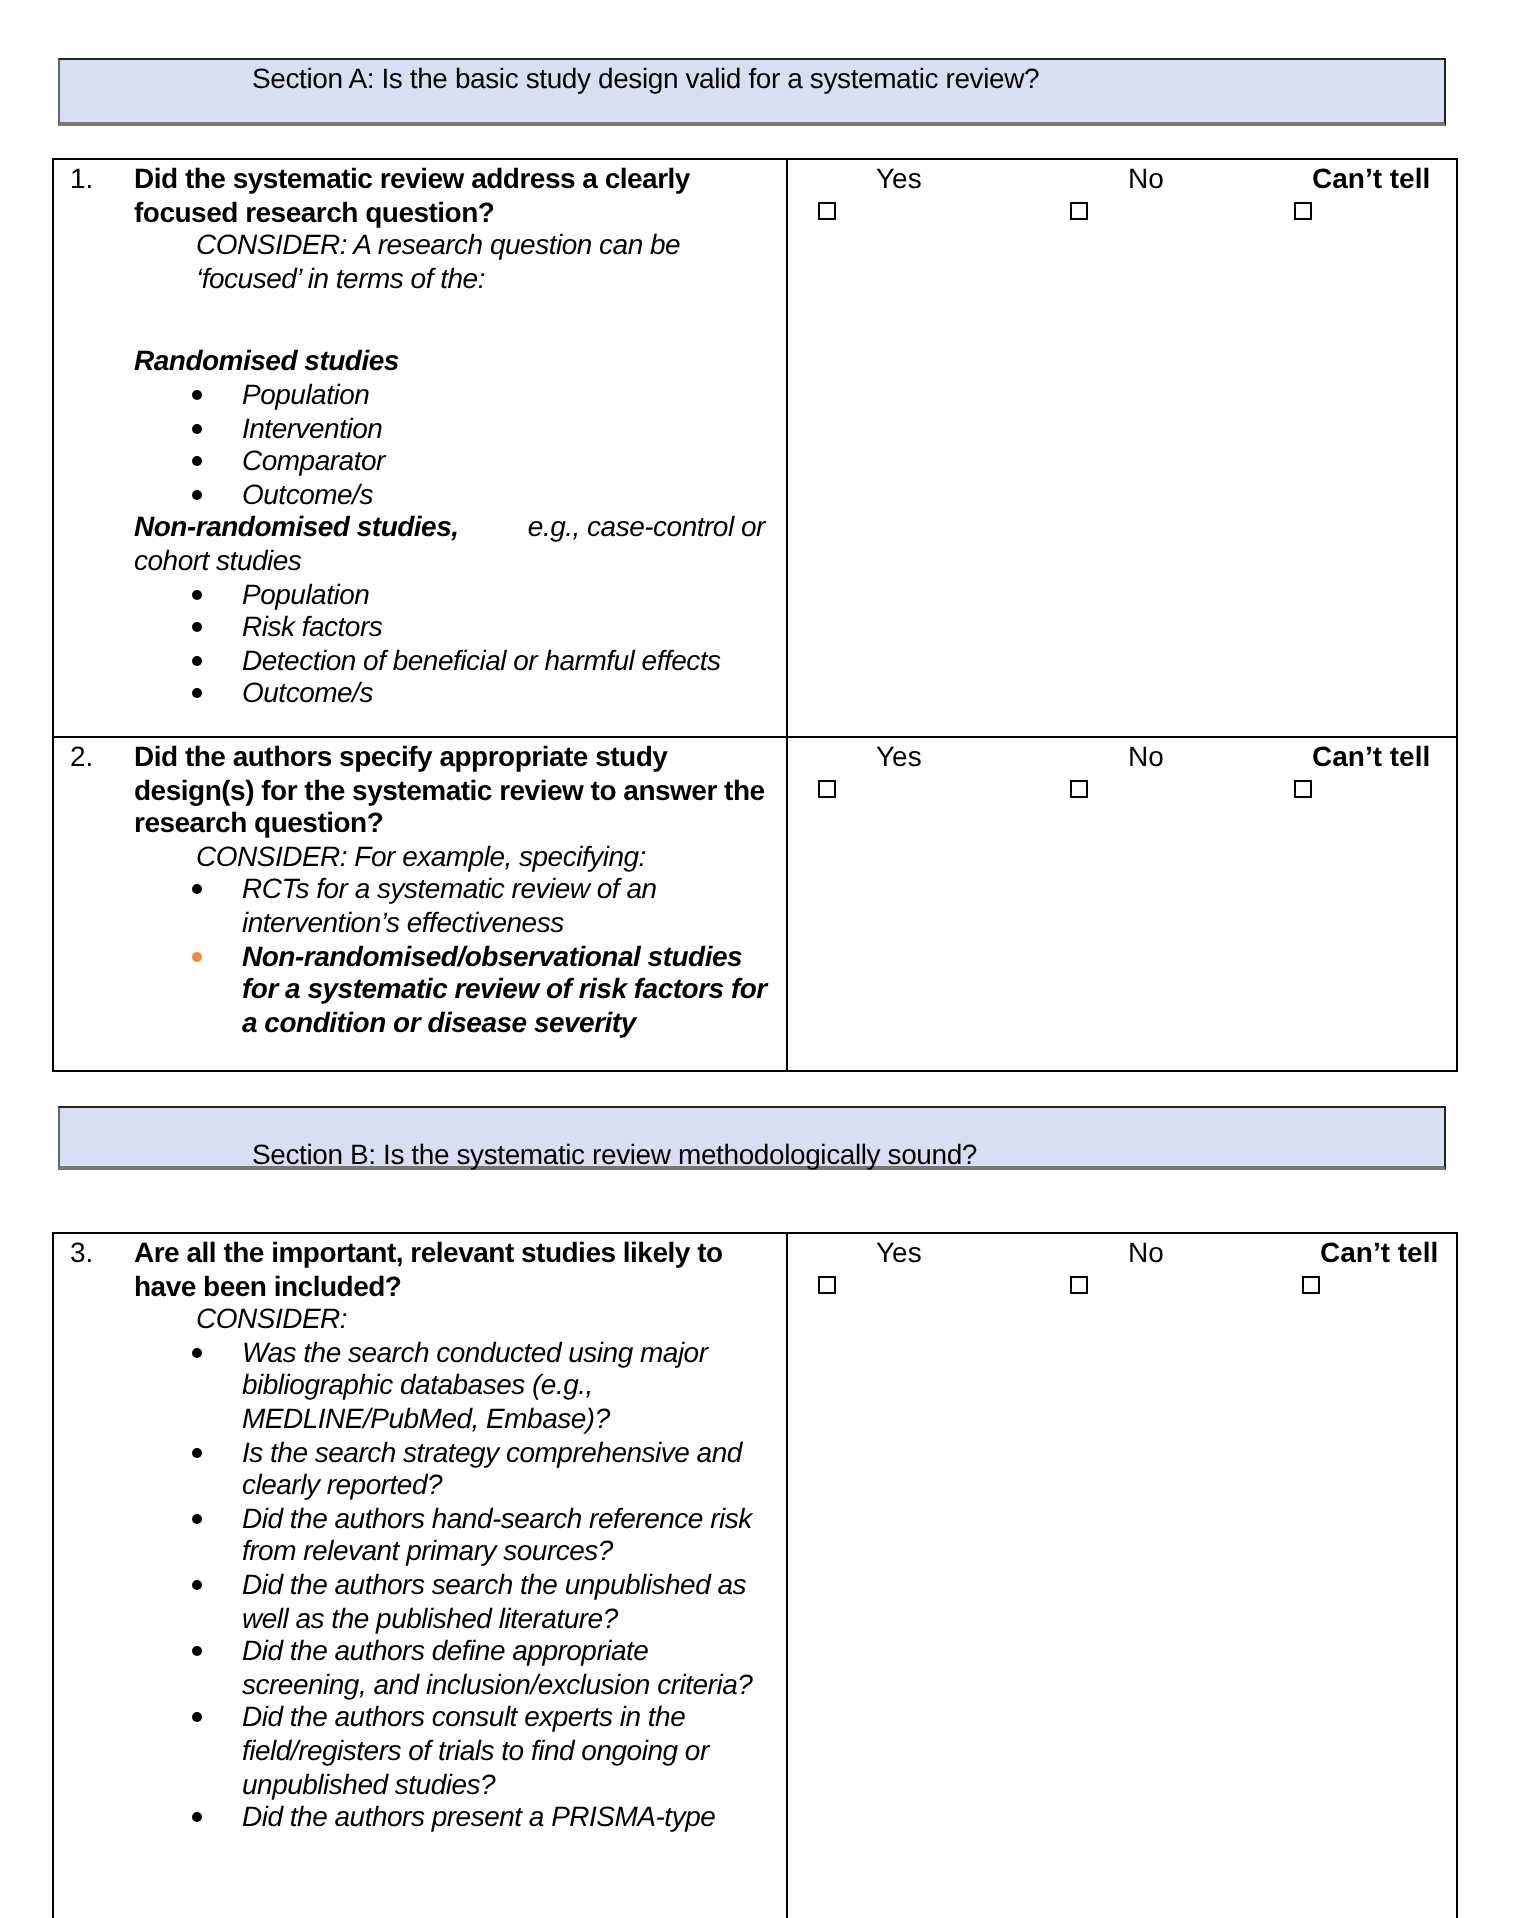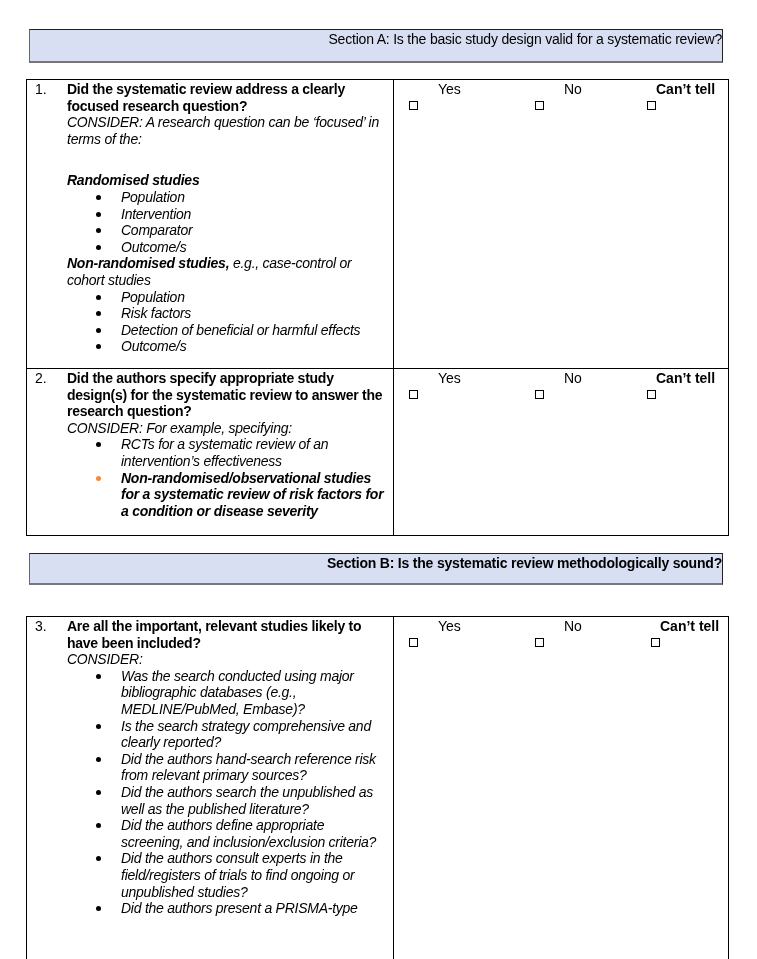--- a/index.html
+++ b/index.html
@@ -13,37 +13,37 @@
     background: #d9dff2;
     border-top: 1px solid #222;
     border-right: 1px solid #222;
     border-left: 1px solid #666;
     border-bottom: 2px solid #777;
     box-sizing: border-box;
     font-size: 14px;
     letter-spacing: -0.2px;
   }
   .section-header span {
-    position: absolute; top: 0; left: 0; right: 0; text-align: right;
+    position: absolute; top: 0; left: 0; right: 0; text-align: left;
     padding-left: 96px;
   }
   .q-table {
     position: absolute; left: 26px; width: 703px;
     border: 1px solid #000; box-sizing: border-box;
     font-size: 14px; line-height: 16.6px;
   }
   .q-row { display: flex; border-bottom: 1px solid #000; }
   .q-row:last-child { border-bottom: none; }
   .q-left {
     width: 367px; border-right: 1px solid #000; box-sizing: border-box;
     padding: 1px 6px 0 8px; display: flex;
   }
   .q-num { width: 32px; flex-shrink: 0; }
   .q-body { flex: 1; letter-spacing: -0.25px; }
-  .q-consider { font-style: italic; }
+  .q-consider { font-style: italic; margin-left: 31px; }
   .q-subhead { font-weight: bold; font-style: italic; margin-top: 25px; }
   ul.q-list { list-style: none; margin: 0; padding: 0 0 0 26px; }
   ul.q-list li { position: relative; padding-left: 28px; font-style: italic; }
   ul.q-list li::before {
     content: ""; position: absolute; left: 3px; top: 6px;
     width: 5px; height: 5px; border-radius: 50%; background: #000;
   }
   ul.q-list li.orange::before { background: #f08a3c; }
   ul.q-list li.bolditalic { font-weight: bold; }
   .q-right { flex: 1; position: relative; }
@@ -128,21 +128,21 @@
       </div>
       <div class="opt opt-cant">
         <span class="lbl">Can’t tell</span>
         <span class="box"></span>
       </div>
     </div>
   </div>
 </div>
 
 <div class="section-header" style="top:553px;height:32px;">
-  <span style="top:1px;font-weight:bold;">Section B: Is the systematic review methodologically sound?</span>
+  <span style="top:15px;">Section B: Is the systematic review methodologically sound?</span>
 </div>
 
 <div class="q-table" style="top:616px;height:360px;border-bottom:none;">
   <div class="q-row" style="height:360px;border-bottom:none;">
     <div class="q-left">
       <div class="q-num">3.</div>
       <div class="q-body">
         <div class="bold-title">Are all the important, relevant studies likely to have been included?</div>
         <div class="q-consider">CONSIDER:</div>
         <ul class="q-list">

